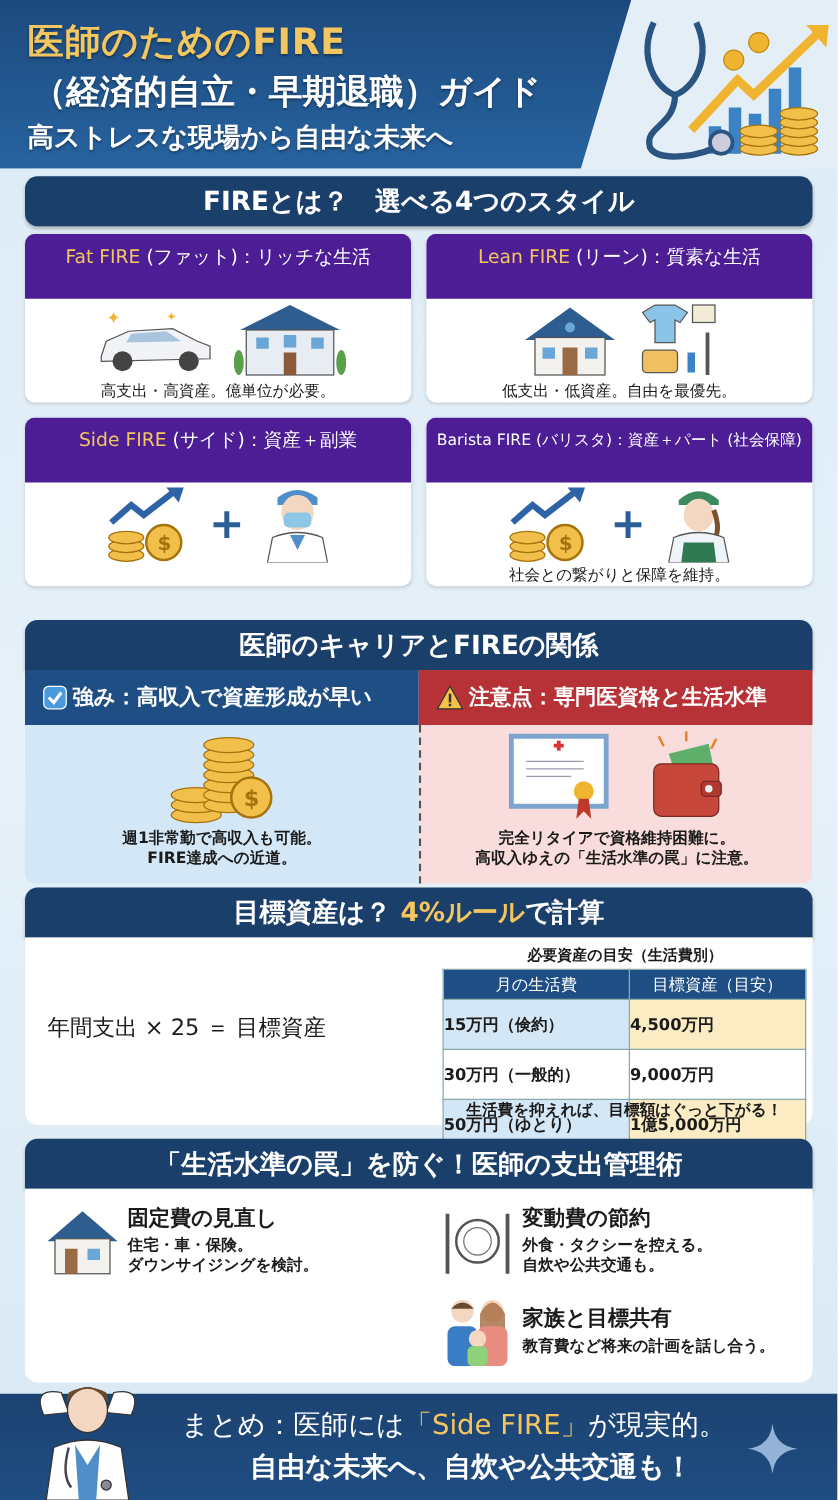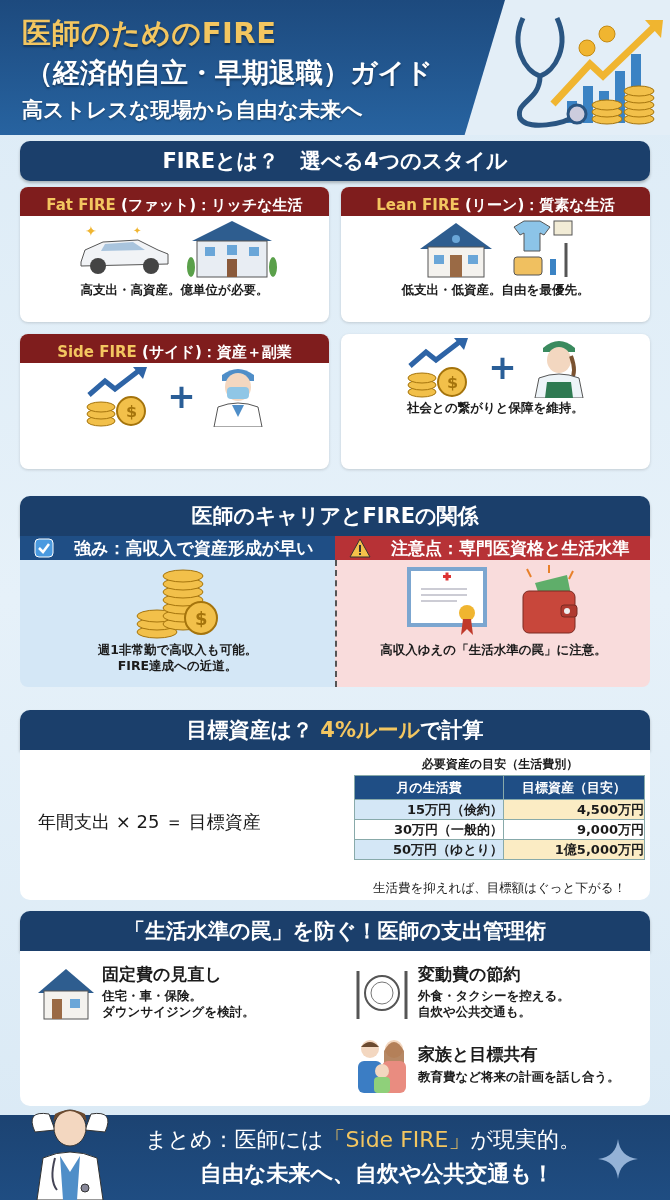--- a/index.html
+++ b/index.html
@@ -8,43 +8,43 @@
 .hero-band{position:absolute;left:0;top:0;width:505px;height:135px;background:linear-gradient(180deg,#1d4a7e,#2763a0);clip-path:polygon(0 0,100% 0,92% 100%,0 100%)}
 .hero-t1{position:absolute;left:22px;top:14px;font-size:29px;font-weight:bold;color:#f3c660;letter-spacing:0.5px;text-shadow:0 2px 2px rgba(0,0,0,.35)}
 .hero-t2{position:absolute;left:26px;top:55px;font-size:27px;font-weight:bold;color:#fff;text-shadow:0 2px 2px rgba(0,0,0,.35)}
 .hero-t3{position:absolute;left:22px;top:96px;font-size:21px;font-weight:bold;color:#fff;text-shadow:0 1px 2px rgba(0,0,0,.35)}
 .hero-art{position:absolute;left:505px;top:6px;width:160px;height:125px}
 .sec{position:absolute;left:20px;width:630px}
 .sec-h{height:40px;background:#1b3f6b;border-radius:10px 10px 0 0;color:#fff;font-weight:bold;font-size:21px;text-align:center;line-height:40px;box-shadow:0 2px 3px rgba(0,0,0,.25)}
 .sec-h.full{border-radius:10px}
 .gold{color:#f3c660}
 .card{position:absolute;width:309px;height:135px;background:#fff;border-radius:8px;overflow:hidden;box-shadow:0 1px 3px rgba(0,0,0,.15)}
-.card-h{height:29px;background:#7f1d1d;color:#fff;font-weight:bold;font-size:15px;text-align:center;line-height:36px;white-space:nowrap}
+.card-h{height:52px;background:#4c1d95;color:#fff;font-weight:normal;font-size:15px;text-align:center;line-height:36px;white-space:nowrap}
 .card-h.small{font-size:12.5px}
 .card-art{height:66px;display:flex;justify-content:center;align-items:center;gap:14px}
-.card-t{text-align:center;font-size:12.5px;font-weight:bold;color:#1b1b1b}
+.card-t{text-align:center;font-size:12.5px;font-weight:normal;color:#1b1b1b}
 .plus{font-size:34px;color:#2a5e97;font-weight:bold;line-height:1}
 .pc-wrap{position:absolute;left:0;top:40px;width:630px;height:163px;display:flex}
 .pc{flex:1;position:relative}
-.pc-h{height:24px;color:#fff;font-weight:bold;font-size:17px;line-height:36px;padding-left:14px;display:flex;align-items:center;gap:20px}
+.pc-h{height:44px;color:#fff;font-weight:bold;font-size:17px;line-height:36px;padding-left:14px;display:flex;align-items:center;gap:4px}
 .pc-body{height:127px;text-align:center}
 .pc-l .pc-h{background:#1f4e85}
 .pc-r .pc-h{background:#b73236}
 .pc-l .pc-body{background:#d4e7f6;border-radius:0 0 0 8px}
 .pc-r .pc-body{background:#f9dcdc;border-radius:0 0 8px 0;border-left:2px dashed #555}
 .pc-art{height:82px;display:flex;justify-content:center;align-items:center;gap:30px}
 .pc-t{font-size:12.5px;font-weight:bold;line-height:16px}
 .calc-body{background:#fff;height:150px;border-radius:0 0 10px 10px;position:relative}
 .formula{position:absolute;left:18px;top:60px;font-size:18px;font-weight:normal}
 .tbl-cap{position:absolute;left:335px;top:6px;width:290px;text-align:center;font-size:12px;font-weight:bold}
 table{position:absolute;left:334px;top:25px;width:291px;border-collapse:collapse;font-size:13px;font-weight:bold}
-th{background:#1f4e85;color:#fff;font-weight:bold;height:24px;border:1px solid #8aa;font-size:13px}
-td{height:20px;border:1px solid #8aa;text-align:right}
+th{background:#1f4e85;color:#fff;font-weight:normal;height:24px;border:1px solid #8aa;font-size:13px}
+td{height:40px;border:1px solid #8aa;text-align:left}
 .c-blue{background:#d4e7f6}.c-cream{background:#fbecc4}.c-white{background:#fff}
-.tbl-note{position:absolute;left:334px;top:130px;width:291px;text-align:center;font-size:12.5px;font-weight:normal}
+.tbl-note{position:absolute;left:334px;top:130px;width:291px;text-align:center;font-size:12.5px;font-weight:bold}
 .tips-body{background:#fff;height:155px;border-radius:0 0 10px 10px;position:relative}
 .tip{position:absolute;width:300px;height:70px}
 .tip-ic{position:absolute;left:0;top:0;width:60px;height:60px}
 .tip-h{position:absolute;left:66px;top:0;font-size:17px;font-weight:bold}
 .tip-d{position:absolute;left:66px;top:25px;font-size:12.5px;font-weight:bold;line-height:16px}
 .foot{position:absolute;left:0;top:1115px;width:670px;height:85px;background:linear-gradient(180deg,#1c4372,#1f4d82)}
 .foot-t1{position:absolute;left:145px;top:10px;font-size:22px;font-weight:normal;color:#fff}
 .foot-t2{position:absolute;left:200px;top:44px;font-size:22px;font-weight:bold;color:#fff}
 .sparkle{position:absolute;left:598px;top:24px;width:40px;height:40px}
 .doctor{position:absolute;left:15px;top:1100px;width:110px;height:100px}
@@ -152,20 +152,21 @@
           <path d="M12,10 Q28,-2 44,10 L44,16 L12,16 Z" fill="#4f8ec8"></path>
           <ellipse cx="28" cy="22" rx="13" ry="14" fill="#f3d7c0"></ellipse>
           <rect x="17" y="22" width="22" height="12" rx="4" fill="#8fc6e6"></rect>
           <path d="M4,62 L8,42 Q28,34 48,42 L52,62 Z" fill="#fff" stroke="#555"></path>
           <path d="M22,40 L28,52 L34,40 Z" fill="#4f8ec8"></path>
         </svg>
     </div>
   </div>
 
   <div class="card" style="left:321px;top:193px">
+    <div class="card-h small gold"><span>Barista FIRE</span><span> (バリスタ)：資産＋パート (社会保障)</span></div>
     <div class="card-art">
       <svg width="70" height="62" viewBox="0 0 70 62">
           <polyline points="6,30 22,16 32,24 58,4" fill="none" stroke="#2e64a6" stroke-width="5"></polyline>
           <polygon points="50,2 64,2 60,14" fill="#2e64a6"></polygon>
           <g fill="#f2c04a" stroke="#a5740c">
             <ellipse cx="18" cy="56" rx="14" ry="5"></ellipse>
             <ellipse cx="18" cy="49" rx="14" ry="5"></ellipse>
             <ellipse cx="18" cy="42" rx="14" ry="5"></ellipse>
           </g>
           <circle cx="48" cy="46" r="14" fill="#f2c04a" stroke="#a5740c" stroke-width="2"></circle>
@@ -242,20 +243,21 @@
           <svg width="64" height="72" viewBox="0 0 64 72">
               <polygon points="18,18 50,10 54,30 22,30" fill="#5fae6a"></polygon>
               <rect x="6" y="26" width="52" height="42" rx="6" fill="#c8473b" stroke="#7a2a22"></rect>
               <rect x="44" y="40" width="16" height="12" rx="3" fill="#b03a30" stroke="#7a2a22"></rect>
               <circle cx="50" cy="46" r="3" fill="#eee"></circle>
               <line x1="10" y1="4" x2="14" y2="12" stroke="#e8802a" stroke-width="2"></line>
               <line x1="32" y1="0" x2="32" y2="8" stroke="#e8802a" stroke-width="2"></line>
               <line x1="56" y1="6" x2="52" y2="14" stroke="#e8802a" stroke-width="2"></line>
             </svg>
         </div>
+        <div class="pc-t">完全リタイアで資格維持困難に。</div>
         <div class="pc-t">高収入ゆえの「生活水準の罠」に注意。</div>
       </div>
     </div>
   </div>
 </div>
 
 <div class="sec" style="top:710px;height:190px">
   <div class="sec-h"><span>目標資産は？ </span><span class="gold">4%ルール</span><span>で計算</span></div>
   <div class="calc-body">
     <div class="formula">年間支出 × 25 ＝ 目標資産</div>

